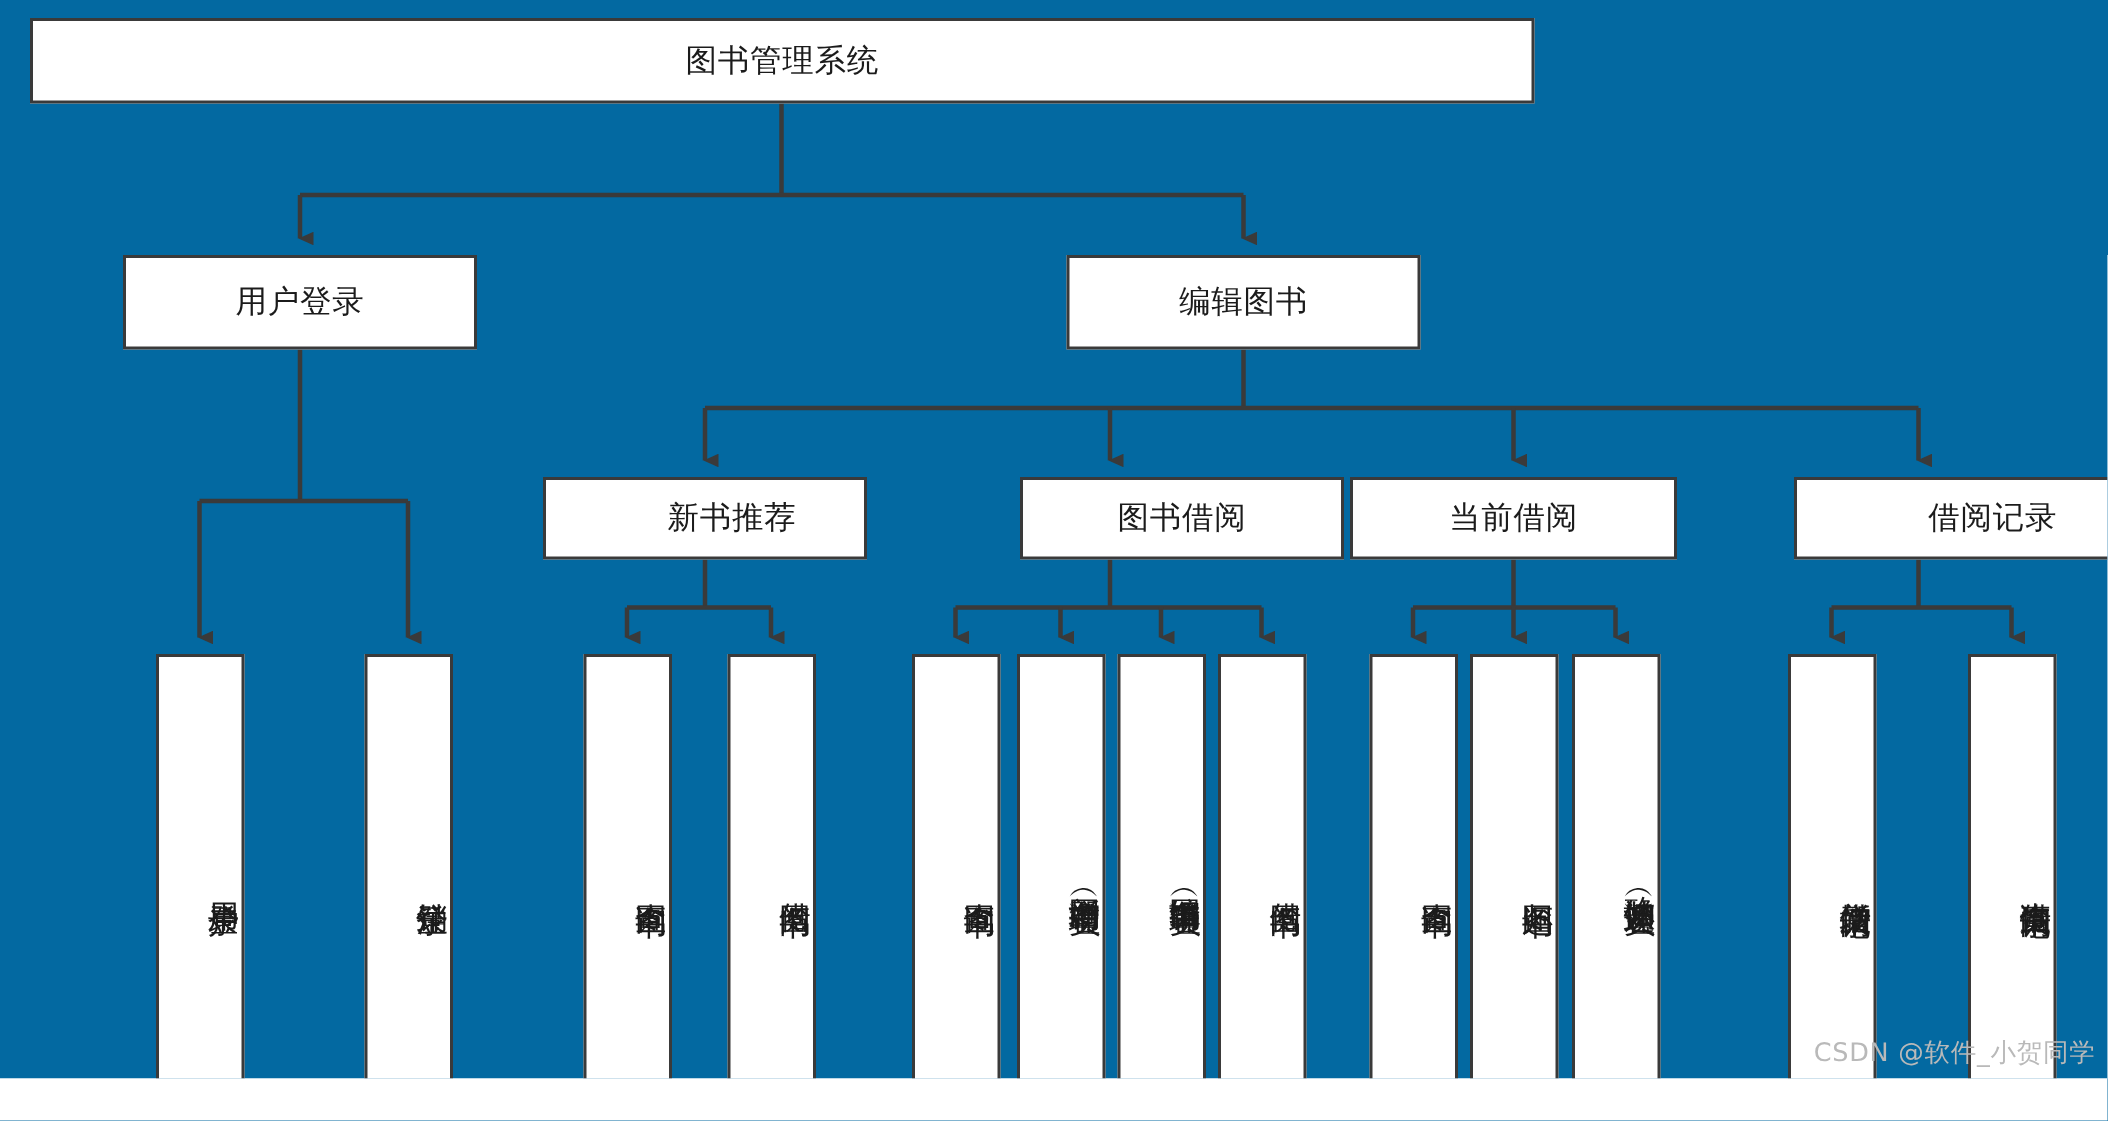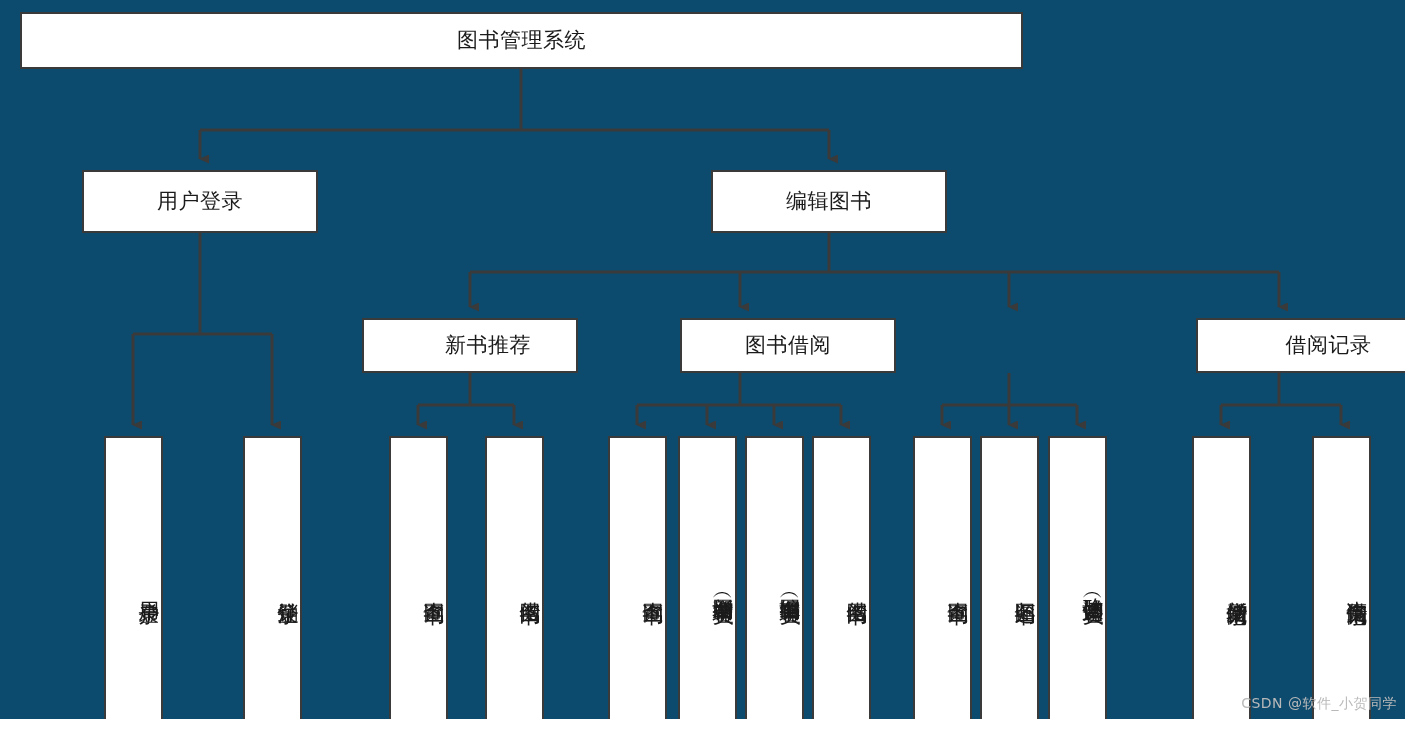--- a/index.html
+++ b/index.html
@@ -5,21 +5,21 @@
 <style>
   html, body {
     margin: 0;
     padding: 0;
     background: #ffffff;
   }
   #diagram-root {
     position: relative;
     width: 1405px;
     height: 719px;
-    background: #0c4a6e;
+    background: #0369a1;
     font-family: "DejaVu Sans", "Liberation Sans", sans-serif;
     overflow: hidden;
   }
   #edge-layer {
     position: absolute;
     left: 0;
     top: 0;
     width: 1405px;
     height: 747px;
     pointer-events: none;
@@ -55,21 +55,21 @@
   }
   .node.vertical .vlabel {
     writing-mode: vertical-rl;
     text-orientation: upright;
     white-space: nowrap;
   }
   #watermark {
     position: absolute;
     right: 8px;
     bottom: 6px;
-    font-size: 14px;
+    font-size: 17px;
     color: #b9b9b9;
     font-family: "DejaVu Sans", "Liberation Sans", sans-serif;
     letter-spacing: 0.5px;
     white-space: nowrap;
     user-select: none;
   }
 </style>
 </head>
 <body>
 
@@ -128,20 +128,23 @@
   <div class="node horizontal" style="left: 711px; top: 170px; width: 236px; height: 63px;">
     <span>编辑图书</span>
   </div>
 
   <div class="node horizontal" style="left: 362px; top: 318px; width: 216px; height: 55px; padding-left: 36px;">
     <span>新书推荐</span>
   </div>
   <div class="node horizontal" style="left: 632px; top: 318px; width: 216px; height: 55px; margin-left: 48px;">
     <span>图书借阅</span>
   </div>
+  <div class="node horizontal" style="left: 900px; top: 318px; width: 218px; height: 55px;">
+    <span>当前借阅</span>
+  </div>
   <div class="node horizontal" style="left: 1196px; top: 318px; width: 218px; height: 55px; padding-left: 47px;">
     <span>借阅记录</span>
   </div>
 
   <div class="node vertical" style="left: 104px; top: 436px; width: 59px; height: 297px;">
     <span class="vlabel">用户登录</span>
   </div>
   <div class="node vertical" style="left: 243px; top: 436px; width: 59px; height: 297px;">
     <span class="vlabel">注销登录</span>
   </div>

